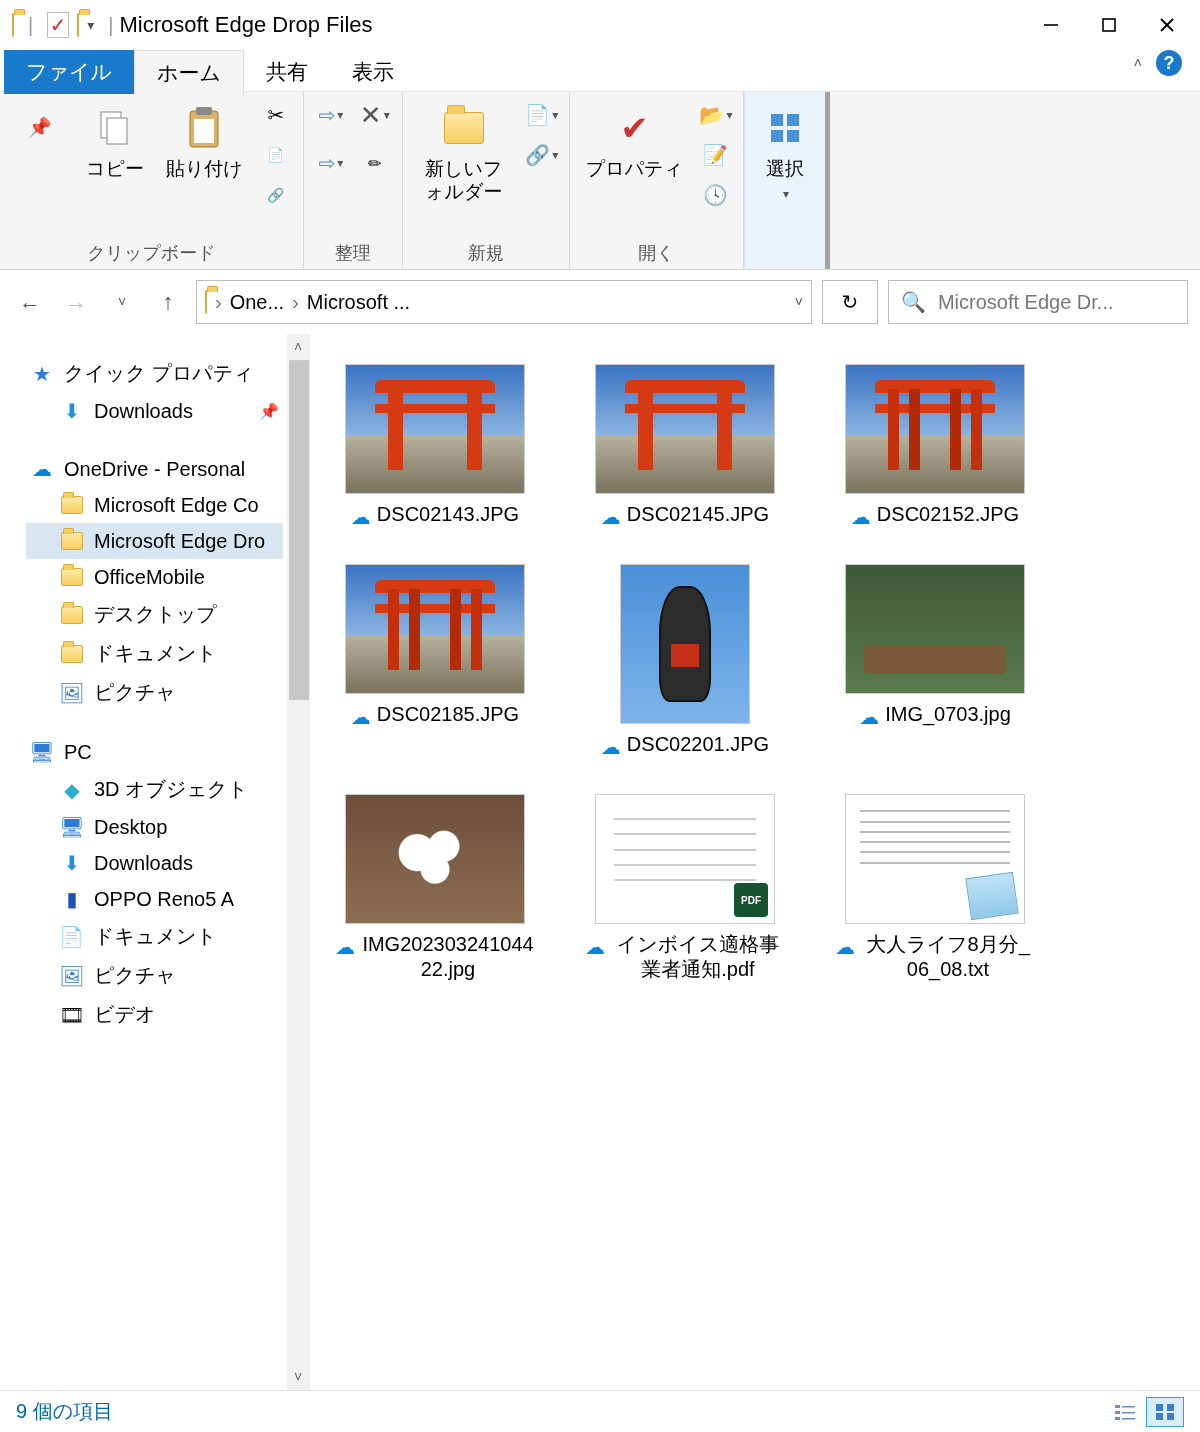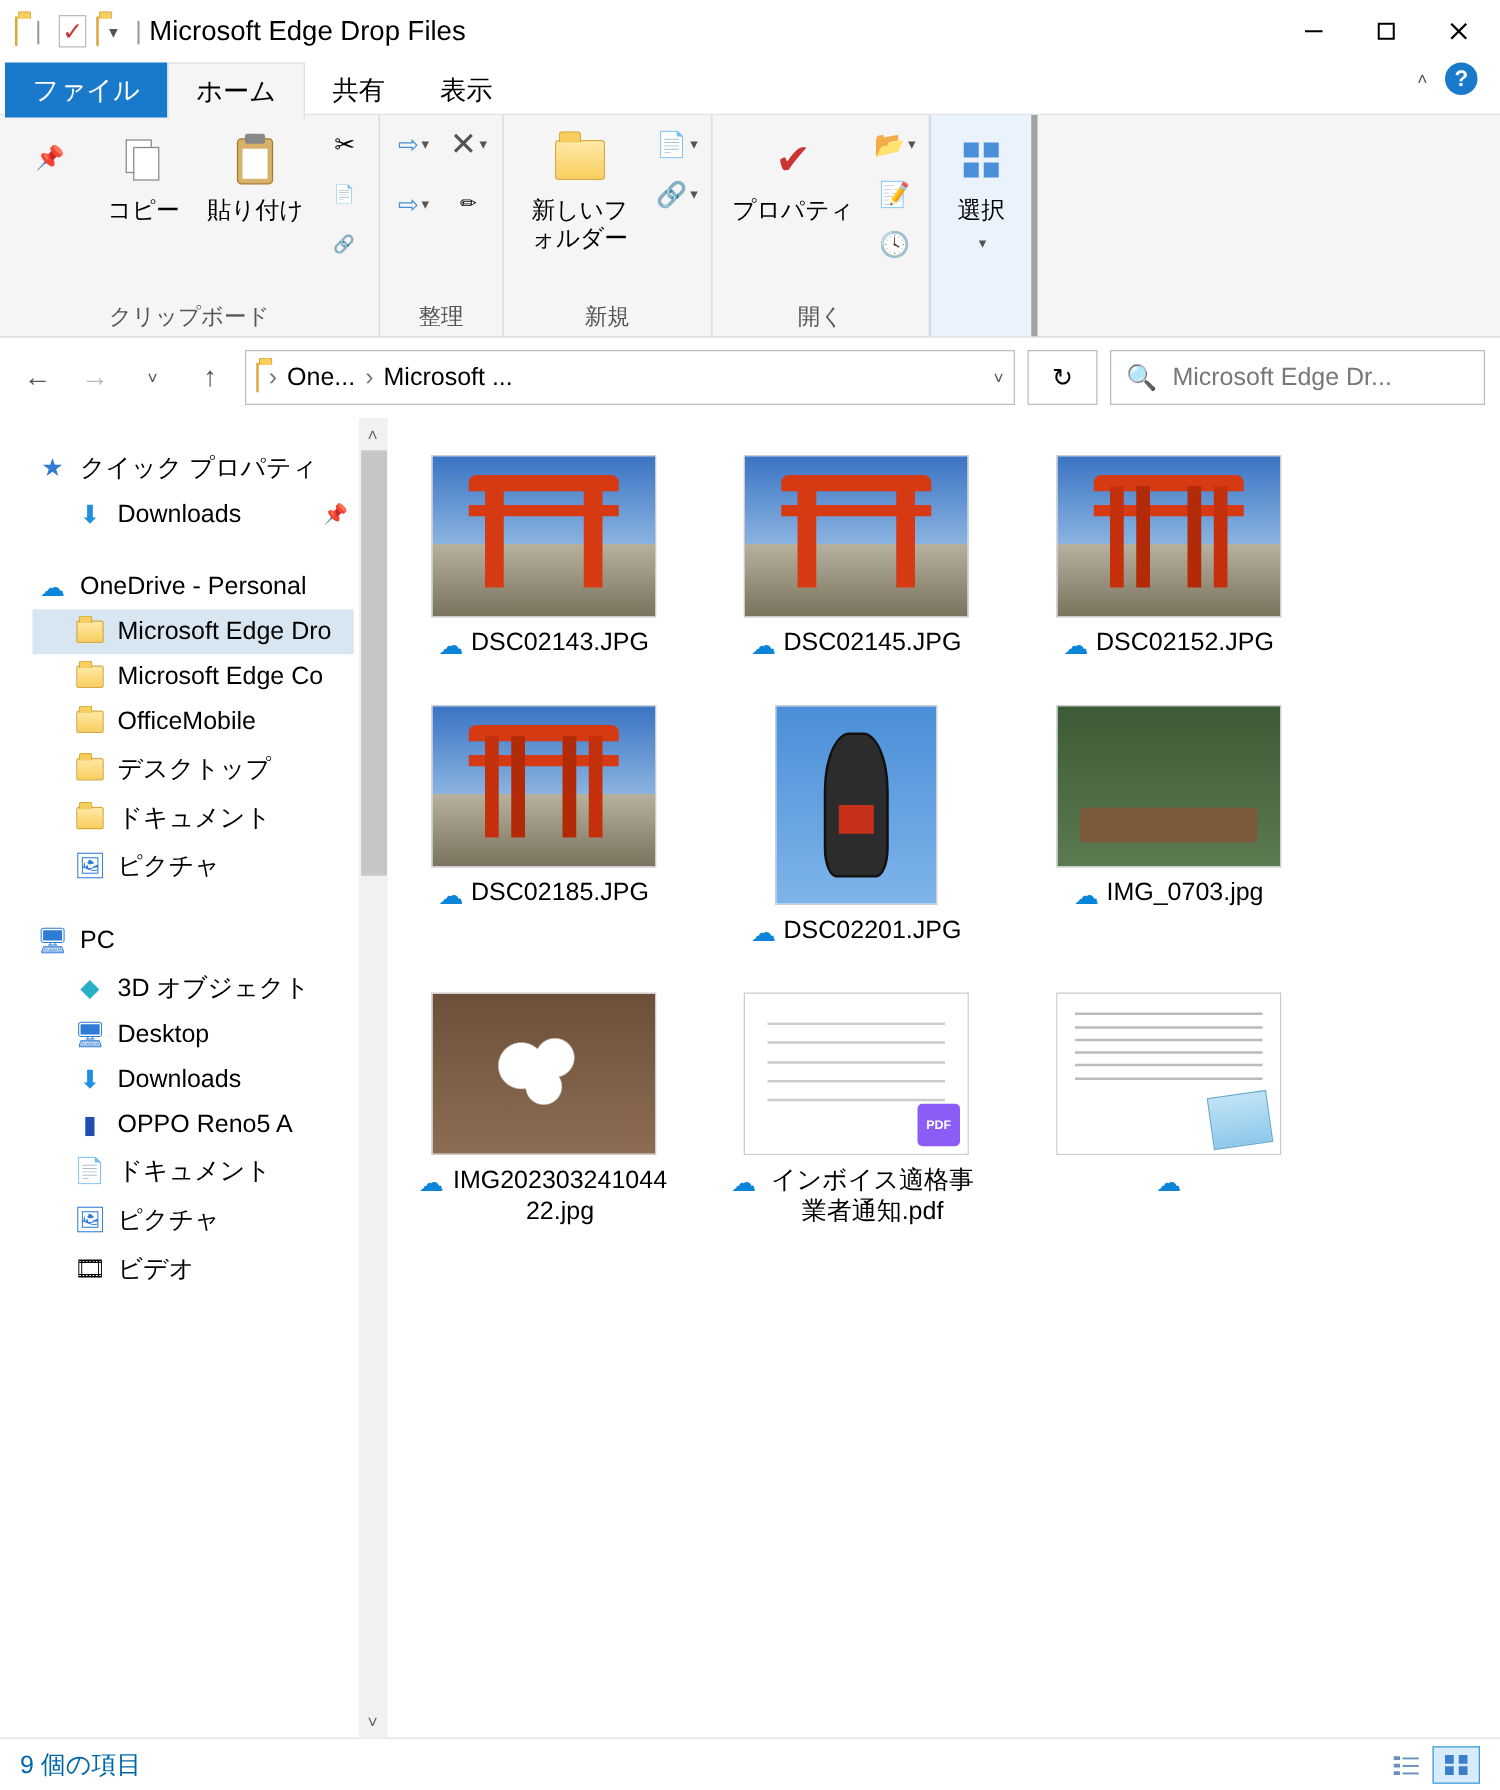--- a/index.html
+++ b/index.html
@@ -93,21 +93,21 @@
 .statue .fig { width:40%; height:74%; background:#2c2c2c; border-radius:40% 40% 20% 20%; border:2px solid #111; position:relative;}
 .statue .fig::after{content:""; position:absolute; left:20%; right:20%; top:50%; height:20%; background:#c62f19;}
 
 .garden { width:100%; height:100%; background: linear-gradient(#3d5a36,#5c7a50); position:relative; }
 .garden::after{content:""; position:absolute; left:10%; right:10%; bottom:15%; height:22%; background:#7a5a3a; border-radius:4px;}
 
 .blossom { width:100%; height:100%; background: radial-gradient(circle at 40% 45%, #fff 0 14%, transparent 15%), radial-gradient(circle at 55% 40%, #fff 0 12%, transparent 13%), radial-gradient(circle at 50% 58%, #fff 0 12%, transparent 13%), linear-gradient(#6d4f3a,#8c6d53); }
 
 .docprev { width:100%; height:100%; background:#fff; position:relative; }
 .docprev .ln{ position:absolute; left:10%; right:10%; height:2px; background:#ccc; }
-.docprev .pdf-badge{ position:absolute; right:6px; bottom:6px; width:34px; height:34px; background:#8b5cf6; border-radius:4px; color:#fff; font-size:10px; display:flex; align-items:center; justify-content:center; font-weight:bold;}
+.docprev .pdf-badge{ position:absolute; right:6px; bottom:6px; width:34px; height:34px; background:#14532d; border-radius:4px; color:#fff; font-size:10px; display:flex; align-items:center; justify-content:center; font-weight:bold;}
 
 .txtprev { width:100%; height:100%; background:#fff; position:relative; }
 .txtprev .ln{ position:absolute; left:8%; right:8%; height:2px; background:#bbb; }
 .txtprev .note{ position:absolute; right:8px; bottom:6px; width:48px; height:42px; background: linear-gradient(#bfe3f7,#8fc8ea); transform: rotate(-8deg); border:1px solid #6aa9cd;}
 
 .chev { font-size: 14px; color: #555; }
 .dropchev { font-size: 12px; color: #555; margin-left:2px;}
 </style>
 </head>
 <body>
@@ -289,31 +289,31 @@
       <div class="node indent1">
           <span class="ni" style="color:#1f8fe0;">⬇</span>
           <span>Downloads</span>
           <span class="pin">📌</span>
         </div>
       <div class="blank"></div>
       <div class="node">
           <span class="ni" style="color:#0a84d8;">☁</span>
           <span>OneDrive - Personal</span>
         </div>
+      <div class="node indent1">
+          <span class="ni">
+            <span class="folder-ico"></span>
+          </span>
+          <span>Microsoft Edge Co</span>
+        </div>
       <div class="node indent1 selected">
           <span class="ni">
             <span class="folder-ico"></span>
           </span>
           <span>Microsoft Edge Dro</span>
-        </div>
-      <div class="node indent1">
-          <span class="ni">
-            <span class="folder-ico"></span>
-          </span>
-          <span>Microsoft Edge Co</span>
         </div>
       <div class="node indent1">
           <span class="ni">
             <span class="folder-ico"></span>
           </span>
           <span>OfficeMobile</span>
         </div>
       <div class="node indent1">
           <span class="ni">
             <span class="folder-ico"></span>
@@ -493,20 +493,21 @@
               <div class="ln" style="top:20%"></div>
               <div class="ln" style="top:28%"></div>
               <div class="ln" style="top:36%"></div>
               <div class="ln" style="top:44%"></div>
               <div class="ln" style="top:52%"></div>
               <div class="note"></div>
             </div>
           </div>
           <div class="caption">
             <span class="cloud">☁</span>
+            <span>大人ライフ8月分_06_08.txt</span>
           </div>
         </div>
       </div>
   </div>
 </div>
 
 <div class="status">
   <span>9 個の項目</span>
   <div class="right">
     <div class="viewbtn">

